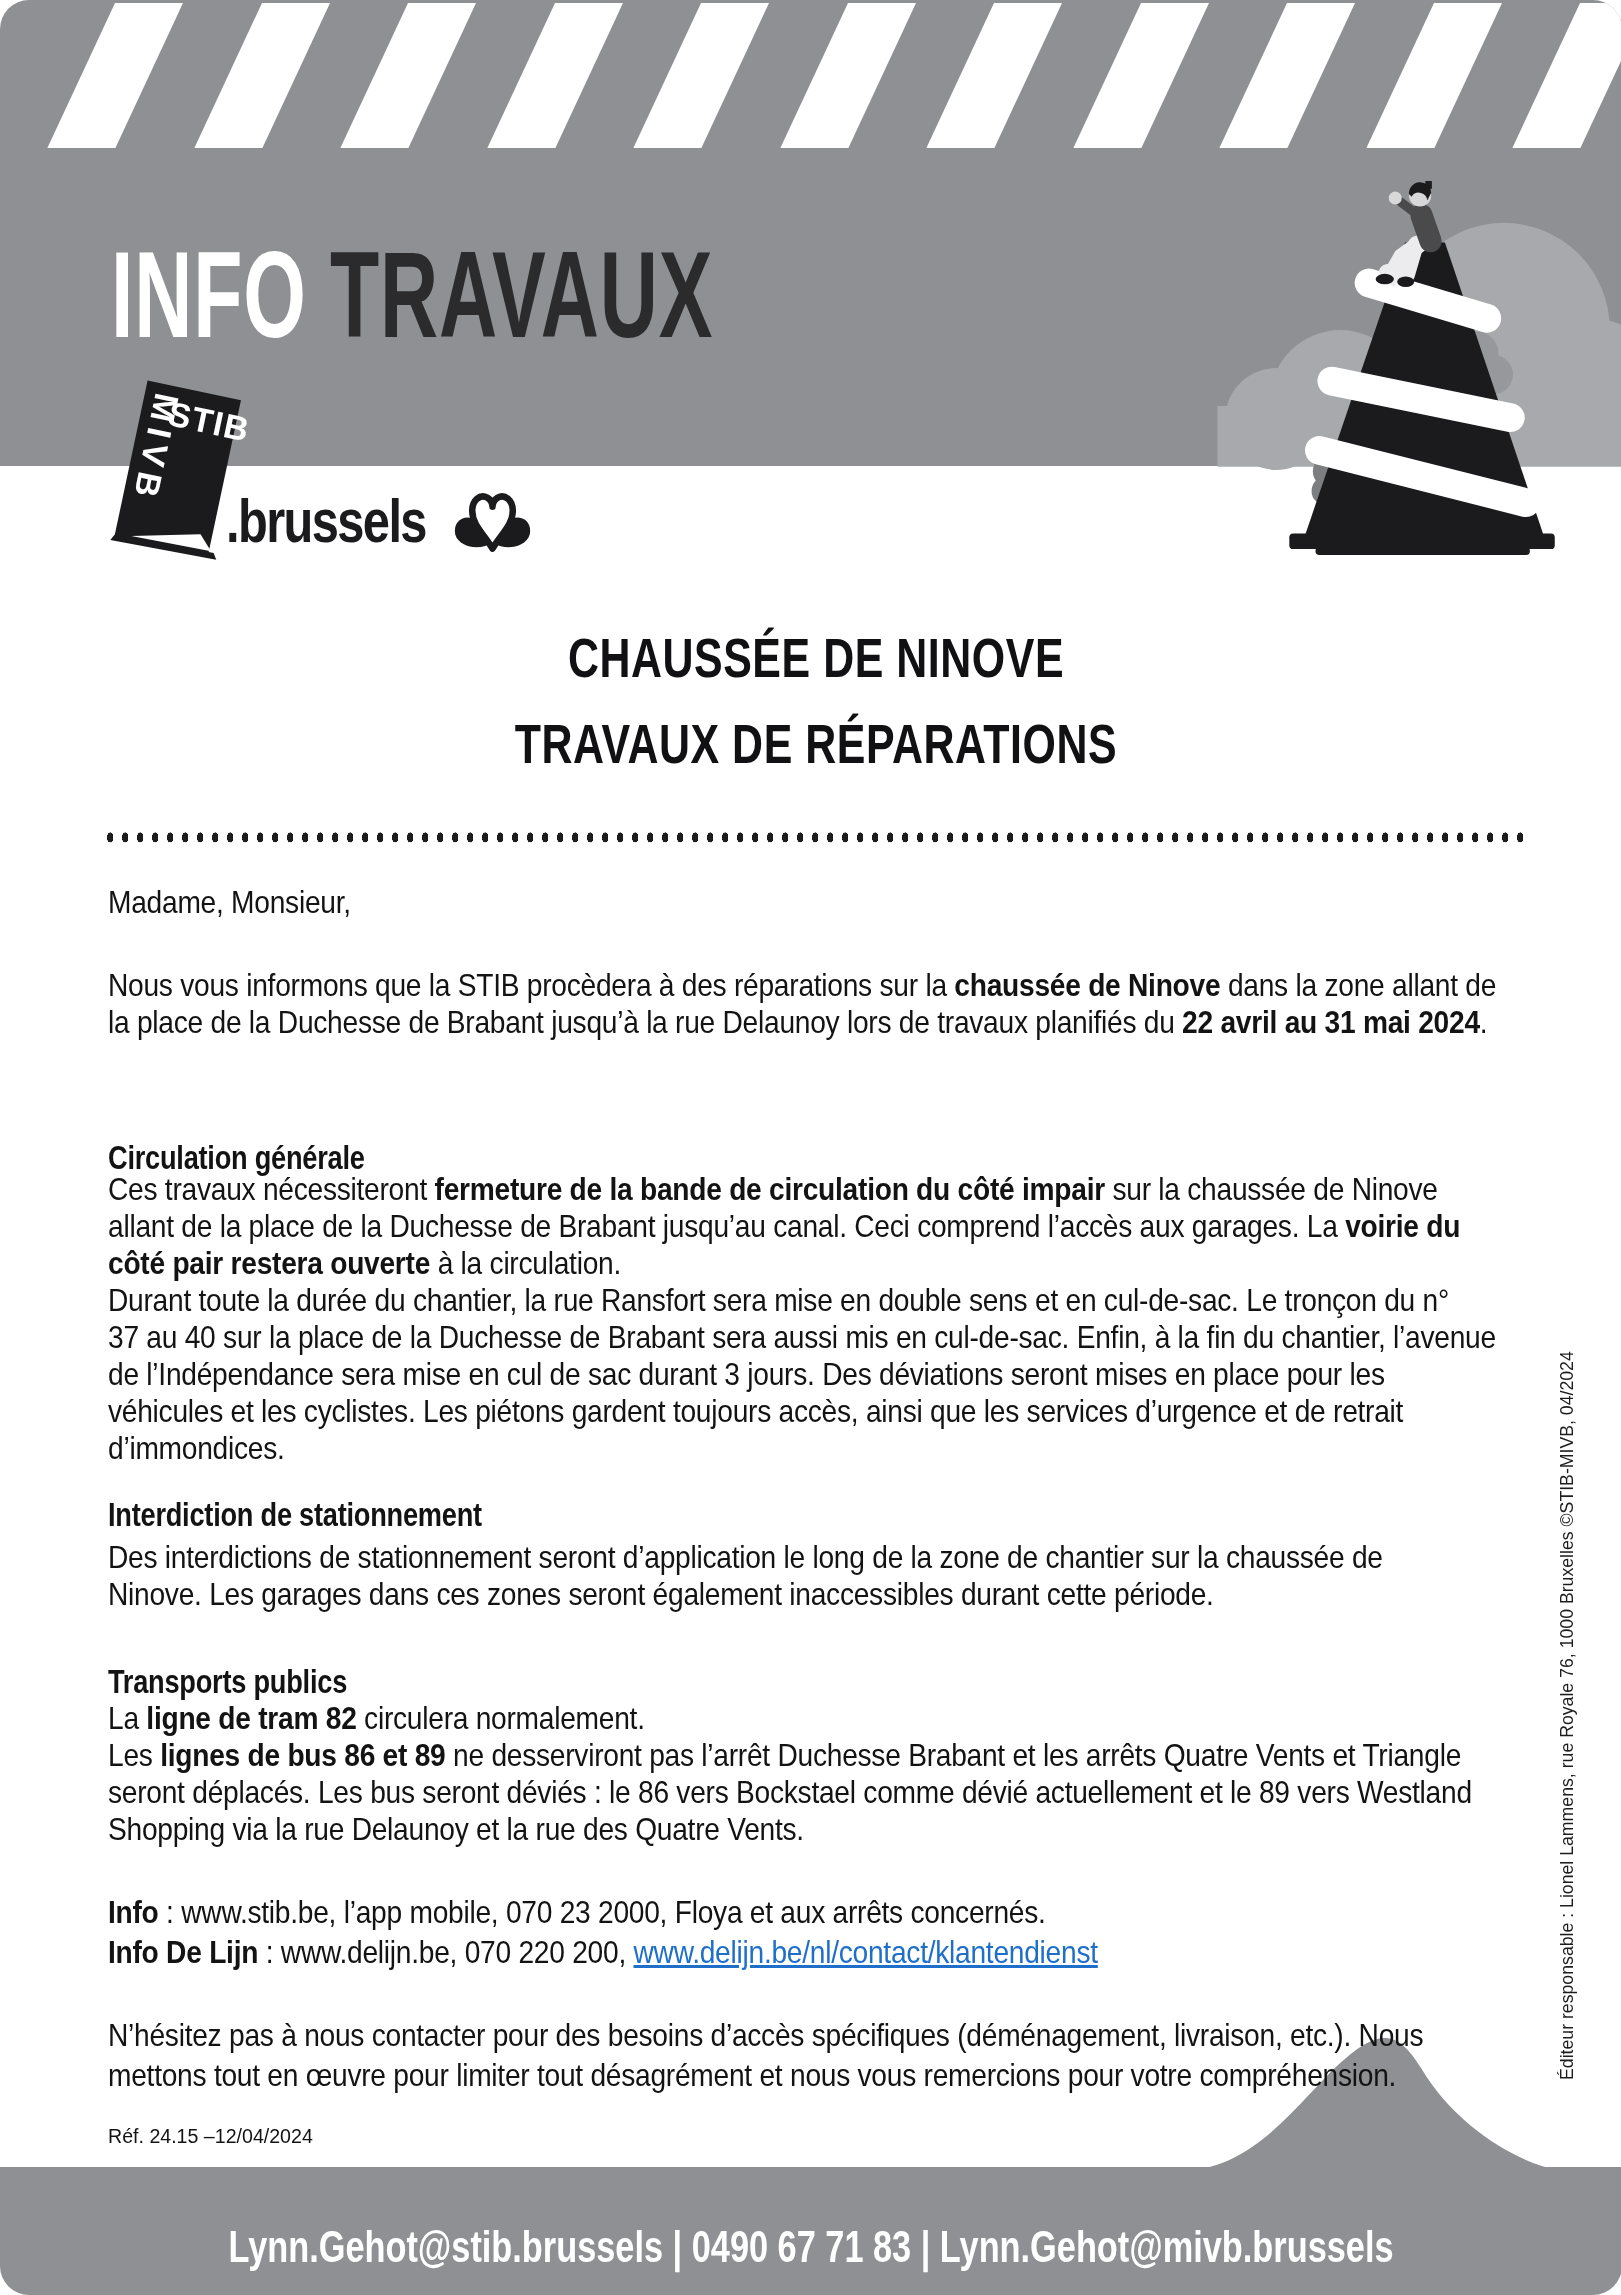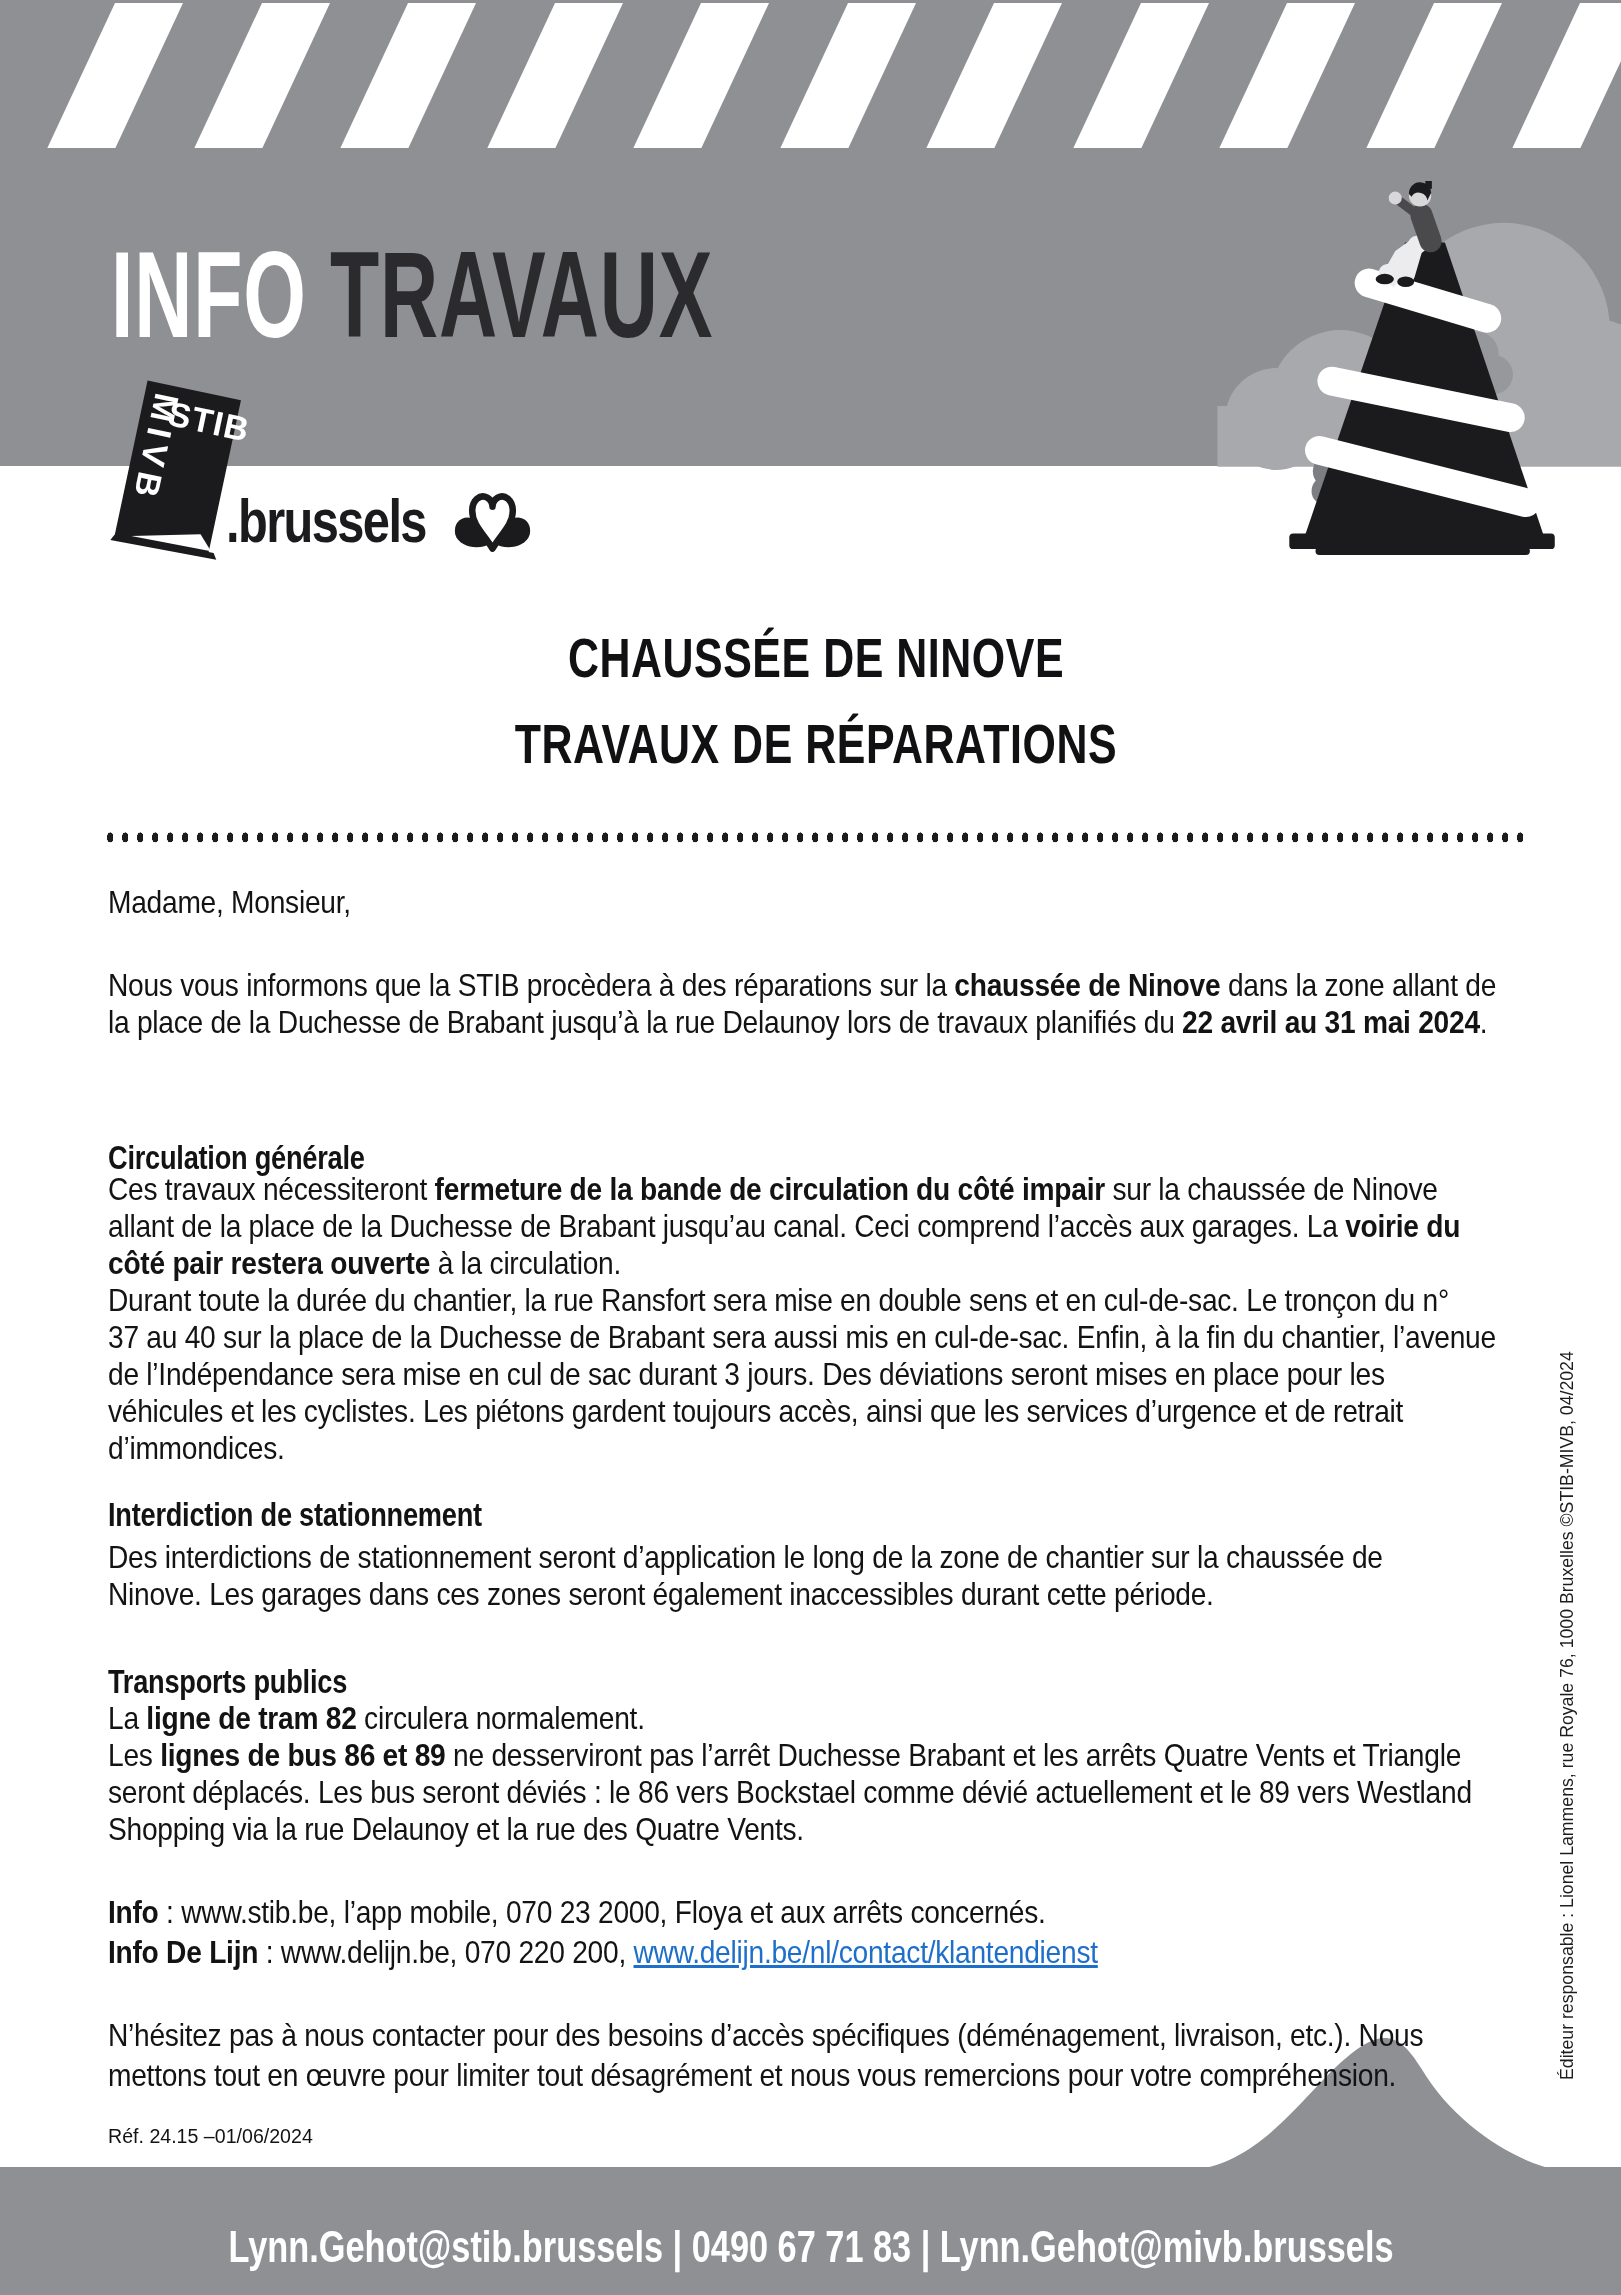--- a/index.html
+++ b/index.html
@@ -1,17 +1,17 @@
 <!DOCTYPE html>
 <html style="font-size:10.5px"><head>
 <meta charset="utf-8">
 <style>
   html,body{margin:0;padding:0;background:#fff;}
   #page{position:relative;width:1622px;height:2295px;background:#ffffff;overflow:hidden;
-        font-family:"Liberation Sans",sans-serif;color:#131313;}
+        font-family:"Liberation Sans",sans-serif;color:#131313;border-radius:29px;}
 
   
   .band{position:absolute;left:0;top:0;width:1622px;height:466px;background:#8e9094;z-index:1;}
   .stripe{position:absolute;top:2.6px;width:68px;height:145px;background:#ffffff;
           transform:skewX(-25deg);transform-origin:top left;}
   .brandtitle{position:absolute;left:111px;top:243px;z-index:4;font-weight:bold;
               font-size:122px;line-height:105px;letter-spacing:1.3px;white-space:nowrap;
               transform:scaleX(0.66);transform-origin:left top;}
   .ti-info{color:#ffffff;}
   .ti-travaux{color:#2b2b2e;}
@@ -167,21 +167,21 @@
   <div class="tline t-circ2"><span>Durant toute la durée du chantier, la rue Ransfort sera mise en double sens et en cul-de-sac. Le tronçon du n°</span><br><span>37 au 40 sur la place de la Duchesse de Brabant sera aussi mis en cul-de-sac. Enfin, à la fin du chantier, l’avenue</span><br><span>de l’Indépendance sera mise en cul de sac durant 3 jours. Des déviations seront mises en place pour les</span><br><span>véhicules et les cyclistes. Les piétons gardent toujours accès, ainsi que les services d’urgence et de retrait</span><br><span>d’immondices.</span></div>
 
   <div class="heading h-interdiction">Interdiction de stationnement</div>
   <div class="tline t-inter"><span>Des interdictions de stationnement seront d’application le long de la zone de chantier sur la chaussée de</span><br><span>Ninove. Les garages dans ces zones seront également inaccessibles durant cette période.</span></div>
 
   <div class="heading h-transports">Transports publics</div>
   <div class="tline t-trans"><span>La </span><span class="b">ligne de tram 82</span><span> circulera normalement.</span><br><span>Les </span><span class="b">lignes de bus 86 et 89</span><span> ne desserviront pas l’arrêt Duchesse Brabant et les arrêts Quatre Vents et Triangle</span><br><span>seront déplacés. Les bus seront déviés : le 86 vers Bockstael comme dévié actuellement et le 89 vers Westland</span><br><span>Shopping via la rue Delaunoy et la rue des Quatre Vents.</span></div>
 
   <div class="tline t-info"><span class="b">Info</span><span> : www.stib.be, l’app mobile, 070 23 2000, Floya et aux arrêts concernés.</span><br><span class="b">Info De Lijn</span><span> : www.delijn.be, 070 220 200, </span><a class="link" href="#">www.delijn.be/nl/contact/klantendienst</a></div>
   <div class="tline t-closing"><span>N’hésitez pas à nous contacter pour des besoins d’accès spécifiques (déménagement, livraison, etc.). Nous</span><br><span>mettons tout en œuvre pour limiter tout désagrément et nous vous remercions pour votre compréhension.</span></div>
-  <div class="tline t-ref">Réf. 24.15 –01/06/2024</div>
+  <div class="tline t-ref">Réf. 24.15 –12/04/2024</div>
 
   <div class="side-credit">Éditeur responsable : Lionel Lammens, rue Royale 76, 1000 Bruxelles ©STIB-MIVB, 04/2024</div>
 
   <svg class="hill-svg" width="393" height="139" viewBox="0 0 600 212">
     <path d="M20,212 C140,202 205,70 282,22 C318,0 342,8 372,58 C424,146 520,202 580,212 Z" fill="#8e9094"></path>
   </svg>
   <div class="footer"></div>
   <div class="footer-text">Lynn.Gehot@stib.brussels | 0490 67 71 83 | Lynn.Gehot@mivb.brussels</div>
 
 </div>

